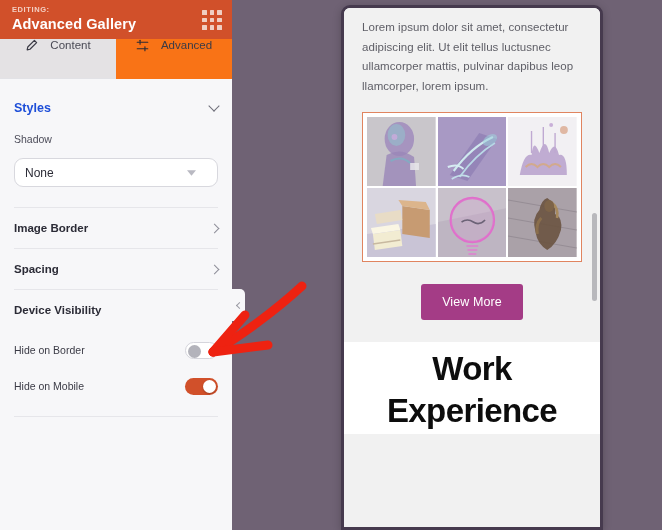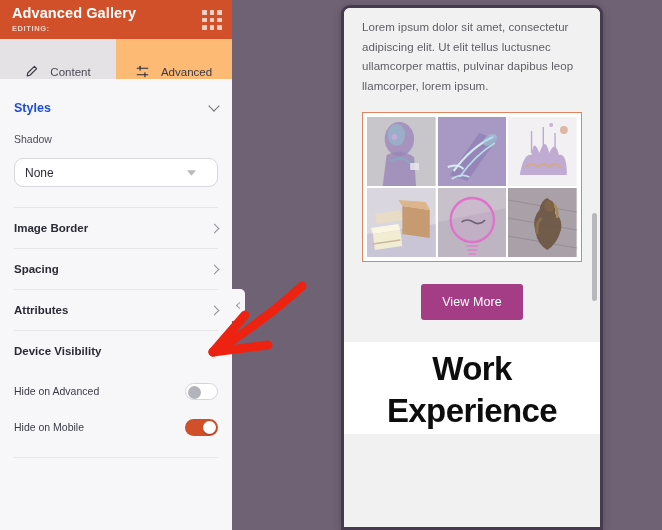--- a/index.html
+++ b/index.html
@@ -39,26 +39,26 @@
     position: absolute; right: 10px; top: 10px;
     width: 20px; height: 20px;
     display: grid; grid-template-columns: repeat(3, 1fr);
     grid-template-rows: repeat(3, 1fr); gap: 3px;
   }
   #grid-icon i { background: #f0cec2; border-radius: .5px; display: block; }
 
   
   #tab-bar { display: flex; height: 40px; flex: none; }
   .tab {
-    flex: 1; display: flex; align-items: flex-end; justify-content: center;
+    flex: 1; display: flex; align-items: flex-start; justify-content: center;
     gap: 12px; font-size: 11.5px; color: #3b3b46; cursor: pointer;
     border-bottom: 1px solid #e2e2e6;
   }
   .tab.inactive { background: #e4e2e4; color: #4a4a55; }
-  .tab.active { background: #fdba74; border-bottom-color: transparent; }
+  .tab.active { background: #f97316; border-bottom-color: transparent; }
   .tab-icon { width: 13px; height: 13px; display: block; }
 
   
   #panel-body { flex: 1; padding: 0 14px; overflow: hidden; }
 
   .section-head {
     display: flex; align-items: center; justify-content: space-between;
     padding: 22px 0 18px 0;
   }
   .section-head .t { font-size: 12.5px; font-weight: bold; color: #1d4ed8; }
@@ -185,22 +185,22 @@
     width: 5px; height: 88px; border-radius: 3px;
     background: #b8b8bc; cursor: pointer; z-index: 4;
   }
 </style>
 </head>
 <body>
 
 <div id="editor-panel">
 
   <div id="panel-header">
+    <div id="editing-label">EDITING:</div>
     <div id="editing-title">Advanced Gallery</div>
-    <div id="editing-label">EDITING:</div>
     <div id="grid-icon">
       <i></i>
         <i></i>
         <i></i>
         <i></i>
         <i></i>
         <i></i>
         <i></i>
         <i></i>
         <i></i>
@@ -243,31 +243,27 @@
     </div>
 
     <div class="acc-row">
       <span class="t">Image Border</span>
       <span class="chev-r"></span>
     </div>
     <div class="acc-row">
       <span class="t">Spacing</span>
       <span class="chev-r"></span>
     </div>
-    <div class="acc-row">
-      <span class="t">Attributes</span>
-      <span class="chev-r"></span>
-    </div>
 
     <div class="acc-row plain">
       <span class="t">Device Visibility</span>
     </div>
 
     <div class="toggle-row">
-      <span class="t">Hide on Advanced</span>
+      <span class="t">Hide on Border</span>
       <span class="switch off">
         <span class="knob"></span>
       </span>
     </div>
 
     <div class="toggle-row">
       <span class="t">Hide on Mobile</span>
       <span class="switch on">
         <span class="knob"></span>
       </span>

